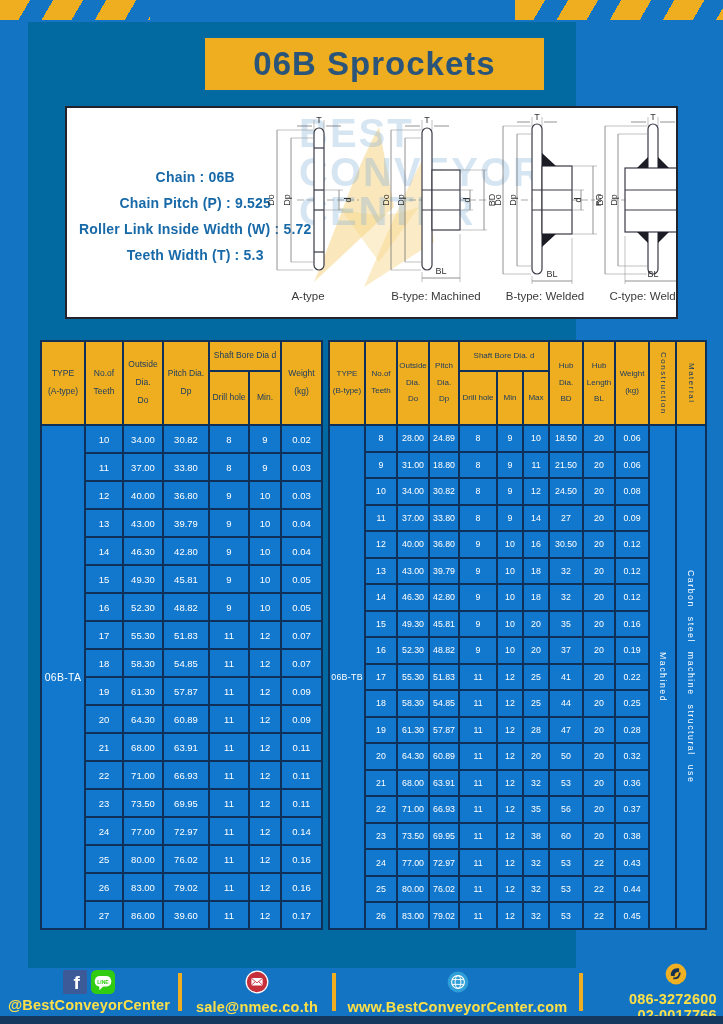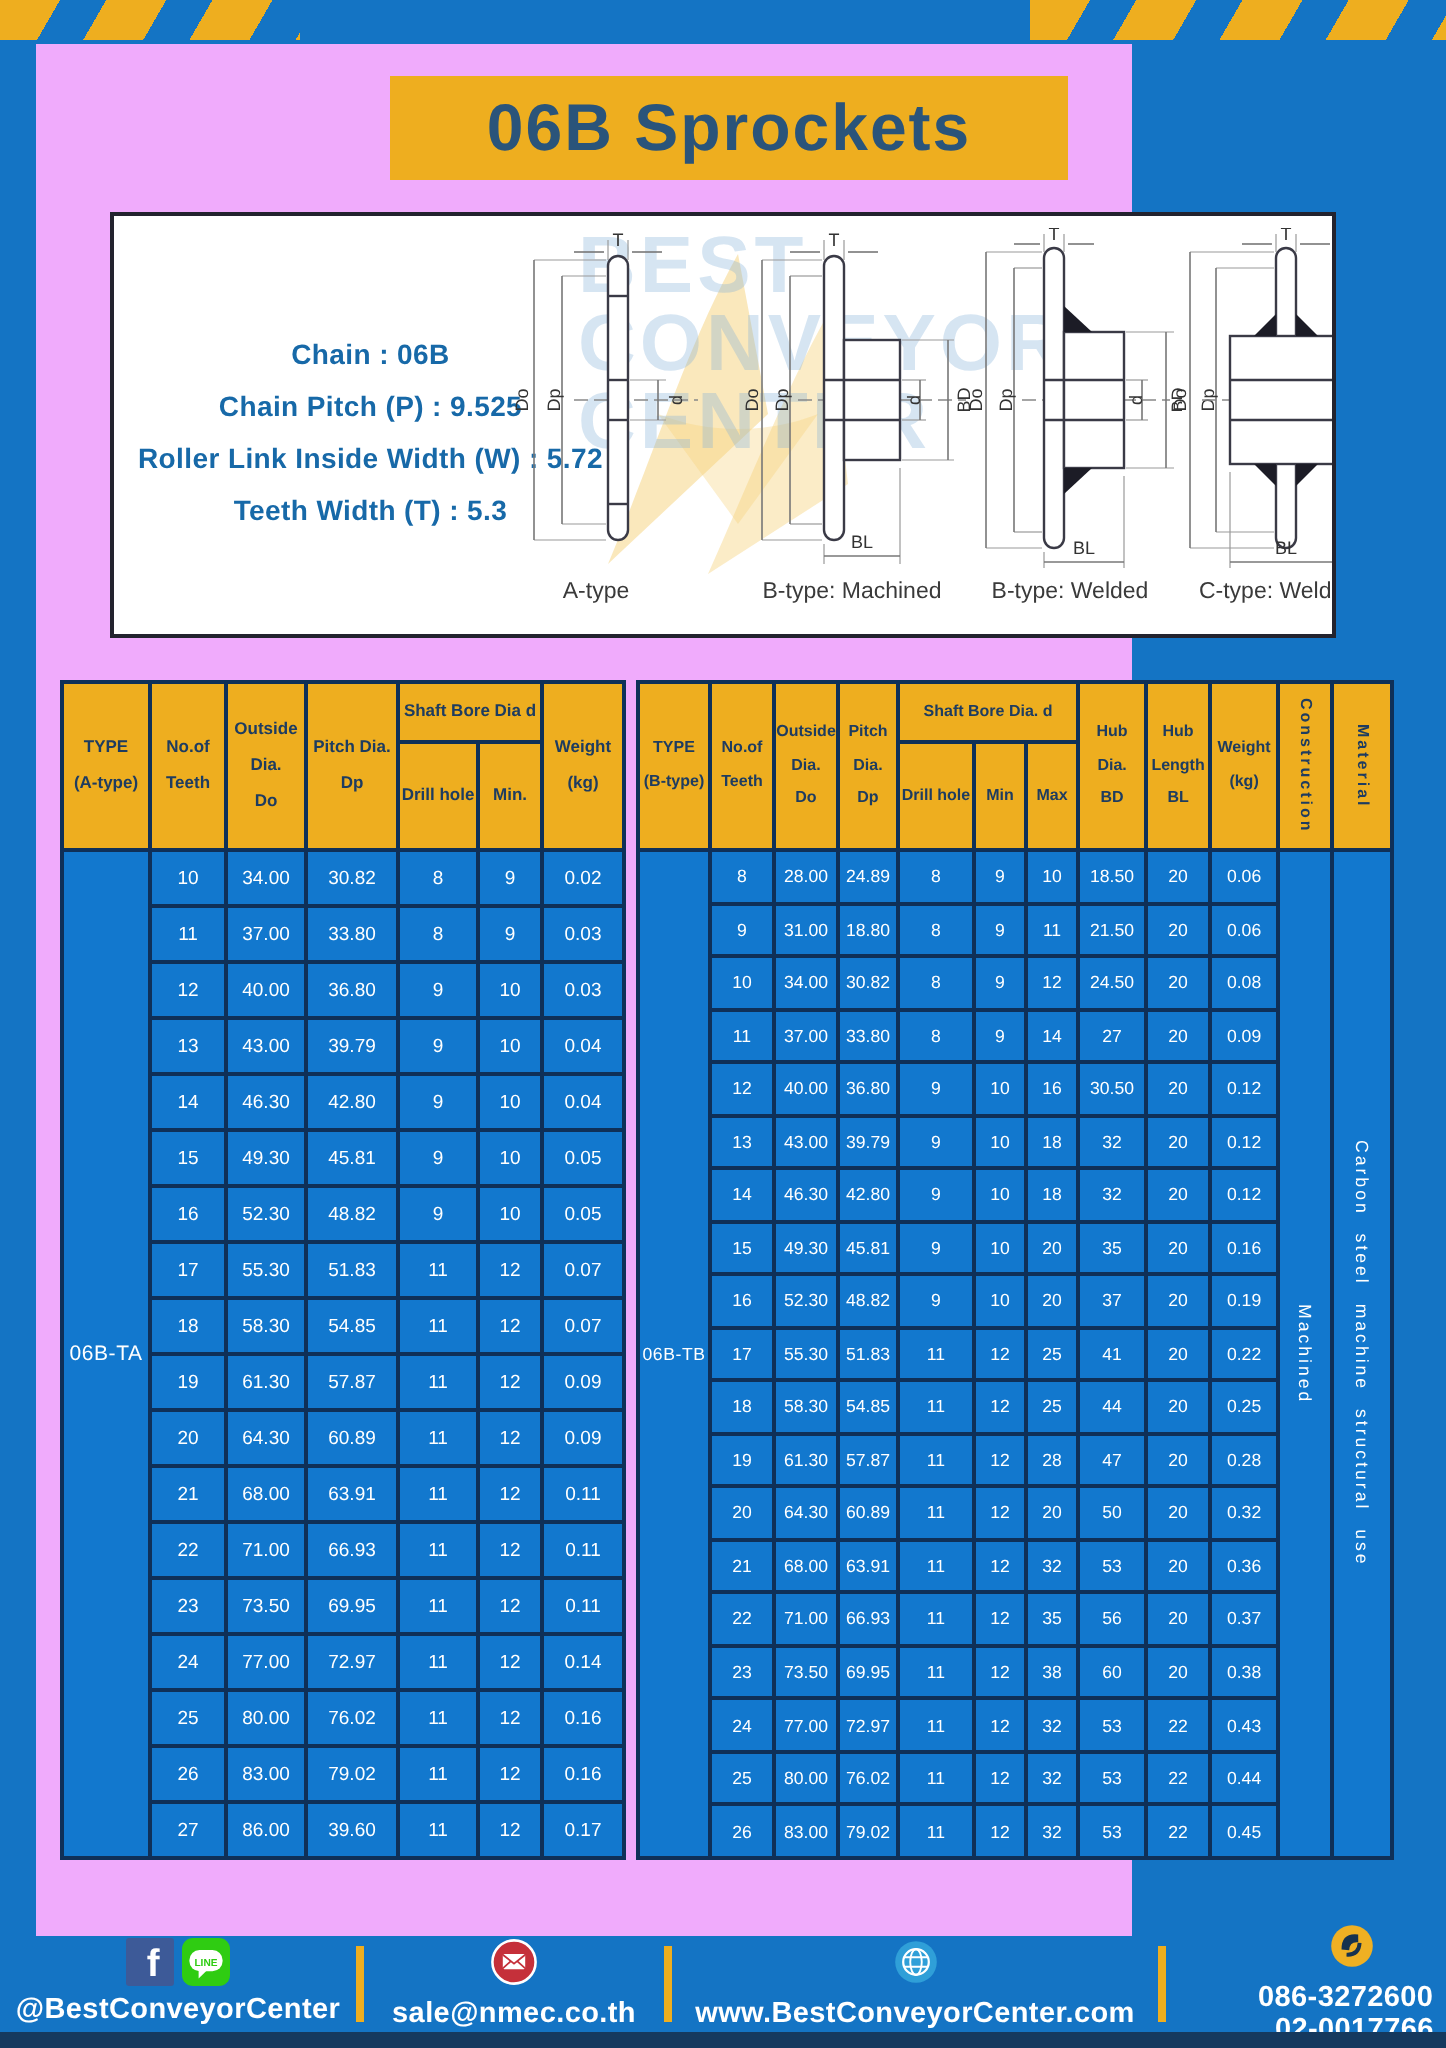--- a/index.html
+++ b/index.html
@@ -7,21 +7,21 @@
     --border-navy:#0F3058; --header-text:#1E3C60; --title-text:#2A547A;
     --spec-blue:#1769A8; --bottom-navy:#15395E;
   }
   *{margin:0;padding:0;box-sizing:border-box;}
   body{font-family:"Liberation Sans",sans-serif;background:#888;}
   svg text{font-family:"Liberation Sans",sans-serif;}
   .canvas{position:relative;width:723px;height:1024px;background:var(--frame-blue);overflow:hidden;}
   .stripe{position:absolute;top:0;height:20px;background:repeating-linear-gradient(120deg,var(--accent-yellow) 0 26px,transparent 26px 46px);}
   .stripe-left{left:0;width:150px;}
   .stripe-right{right:0;width:208px;}
-  .page{position:absolute;left:18px;top:22px;width:548px;height:946px;background:#f0abfc;}
+  .page{position:absolute;left:28px;top:22px;width:548px;height:946px;background:#0369a1;}
   .title-box{position:absolute;left:177px;top:16px;width:339px;height:52px;background:var(--accent-yellow);
     display:flex;align-items:center;justify-content:center;color:var(--title-text);
     font-size:33px;font-weight:bold;letter-spacing:1px;}
   .diagram-box{position:absolute;left:37px;top:84px;width:613px;height:213px;background:#fff;border:2px solid #23232e;overflow:hidden;}
   .watermark{position:absolute;left:232px;top:6px;width:250px;z-index:0;}
   .wm-text{font-size:40px;font-weight:bold;line-height:.98;letter-spacing:2px;color:rgba(130,175,215,.33);}
   .wm-bird{position:absolute;left:-15px;top:-2px;z-index:-1;}
   .specs{position:absolute;left:12px;top:56px;z-index:1;}
   .spec-line{color:var(--spec-blue);font-weight:bold;font-size:14px;line-height:26px;letter-spacing:.2px;text-align:center;}
   .diag{position:absolute;top:6px;display:flex;flex-direction:column;align-items:center;z-index:1;}
@@ -29,34 +29,34 @@
   .dline{stroke:#777;stroke-width:.8;fill:none;}
   .dext{stroke:#999;stroke-width:.6;fill:none;}
   .dpart{stroke:#3a3a46;stroke-width:1.2;fill:#fff;}
   .dfill{fill:#1c1c26;stroke:none;}
   .dcenter{stroke:#888;stroke-width:.7;stroke-dasharray:7 3;fill:none;}
   .dtext{font-size:9px;fill:#333;}
   table{border-collapse:collapse;table-layout:fixed;position:absolute;top:318px;height:590px;}
   #tableA{left:12px;width:281px;}
   #tableB{left:300px;width:377px;}
   th,td{border:2px solid var(--border-navy);text-align:center;vertical-align:middle;padding:0;overflow:hidden;}
-  th{background:var(--accent-yellow);color:var(--header-text);font-weight:bold;font-size:8.5px;white-space:pre-line;line-height:2.1;}
+  th{background:var(--accent-yellow);color:var(--header-text);font-weight:normal;font-size:8.5px;white-space:pre-line;line-height:2.1;}
   #tableB th{font-size:8px;}
   td{background:var(--cell-blue);color:#fff;font-size:9.5px;}
   #tableB td{font-size:8.8px;}
   thead tr.h1{height:30px;} thead tr.h2{height:54px;}
   td.type-cell{font-size:10.5px;letter-spacing:.3px;}
   th.vert{writing-mode:vertical-rl;letter-spacing:1.5px;line-height:1;}
   td.vert-cell{writing-mode:vertical-rl;letter-spacing:1.5px;word-spacing:5px;font-size:9px;}
   .footer{position:absolute;left:0;bottom:8px;width:723px;height:48px;background:var(--frame-blue);
     display:flex;align-items:center;}
   .bottom-strip{position:absolute;left:0;bottom:0;width:723px;height:8px;background:var(--bottom-navy);}
   .f-group{display:flex;flex-direction:column;align-items:center;justify-content:center;gap:1px;height:100%;}
   .f-icons{display:flex;gap:4px;align-items:center;height:24px;}
-  .f-text{color:#ffffff;font-weight:bold;font-size:14.5px;letter-spacing:.2px;}
+  .f-text{color:#fde047;font-weight:bold;font-size:14.5px;letter-spacing:.2px;}
   .f-sep{width:4px;height:38px;background:var(--accent-yellow);}
   .g1{width:178px;} .g2{width:150px;} .g3{width:243px;border-radius:13px;} .g4{flex:1;padding-left:46px;}
 </style>
 </head>
 <body>
 
 <div class="canvas">
   <div class="stripe stripe-left"></div>
   <div class="stripe stripe-right"></div>
 

